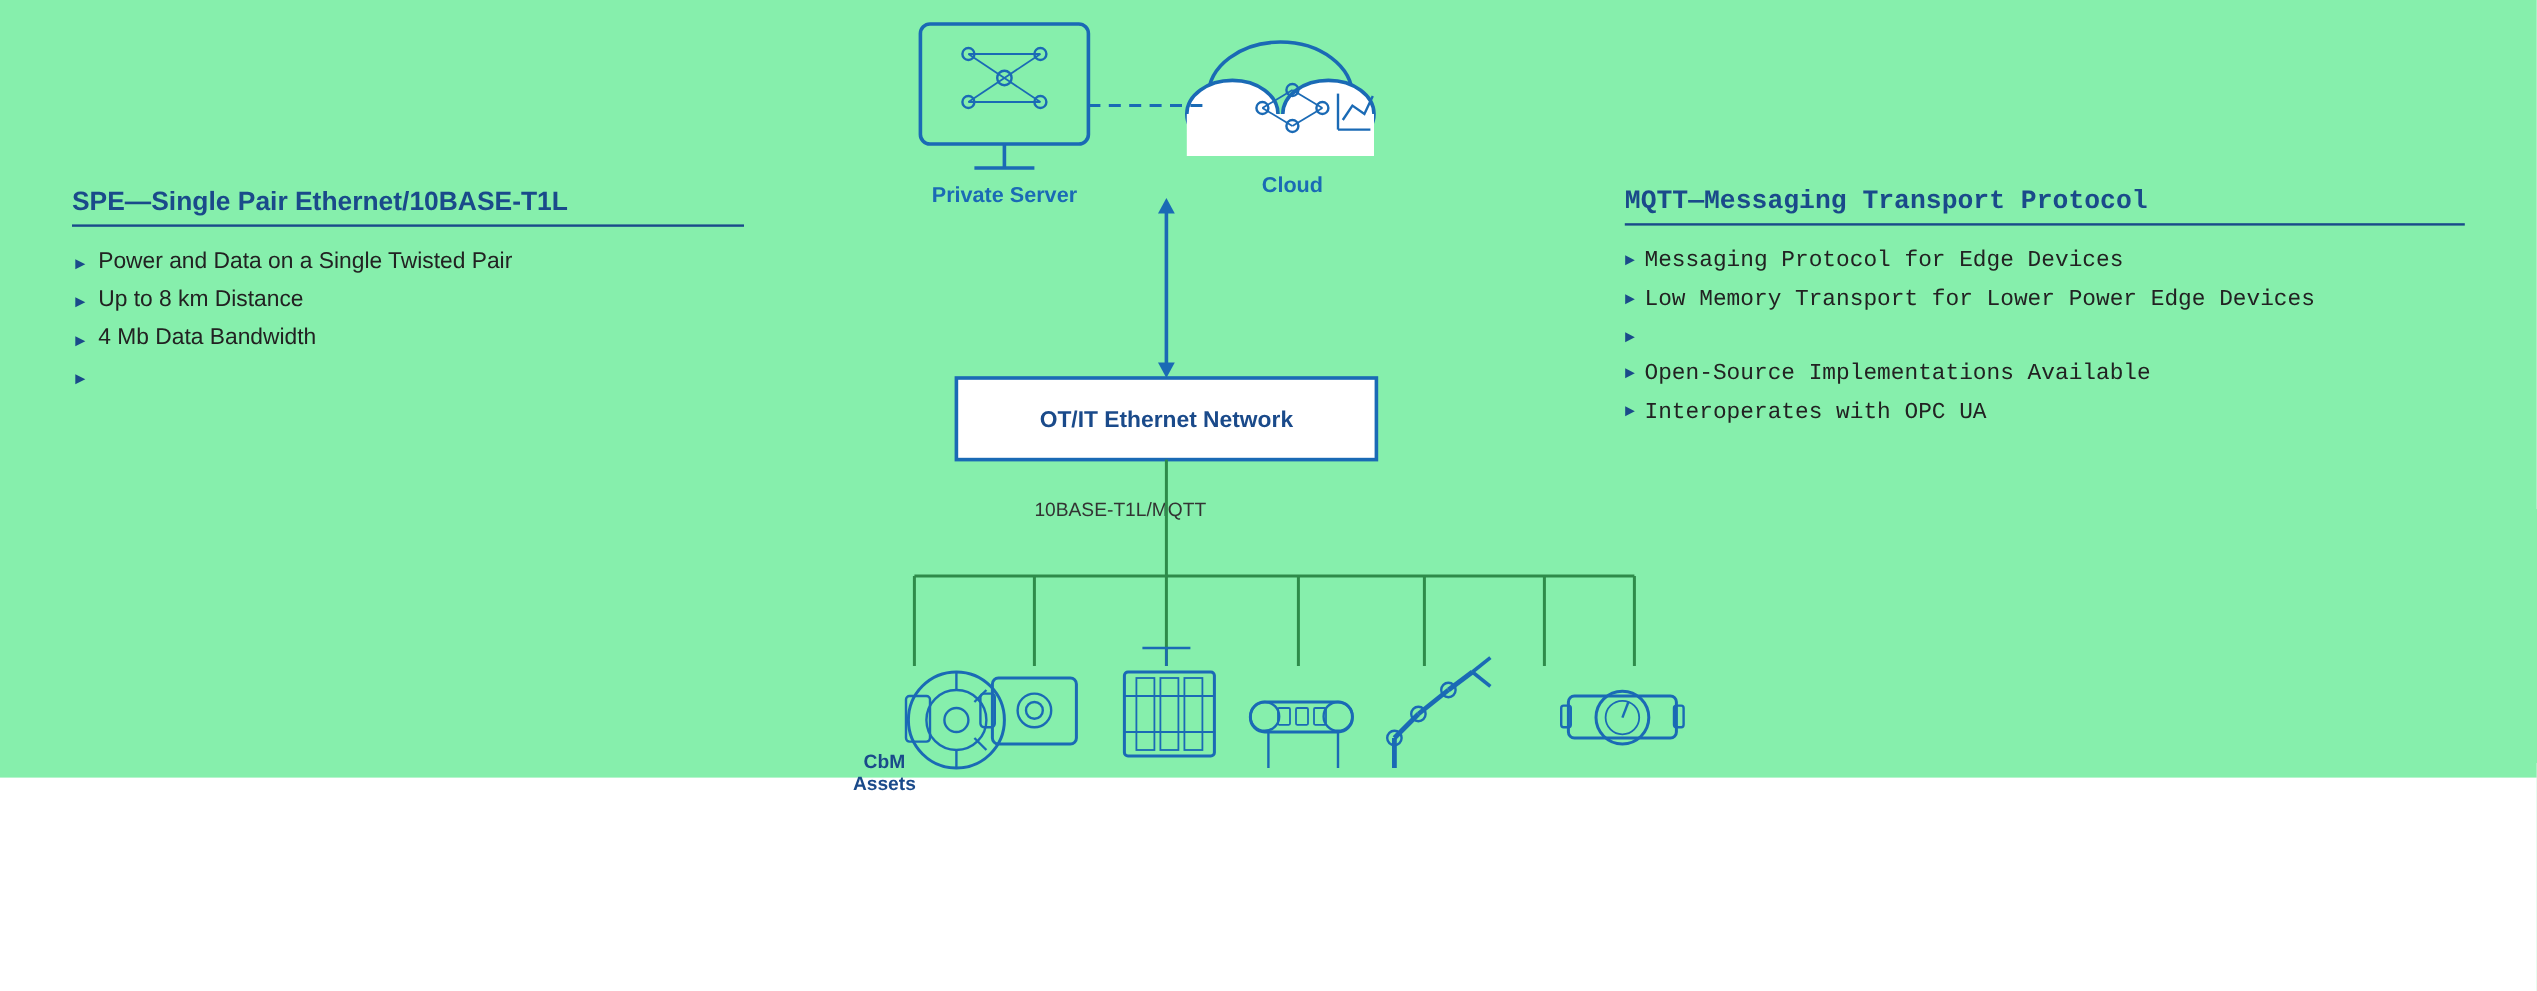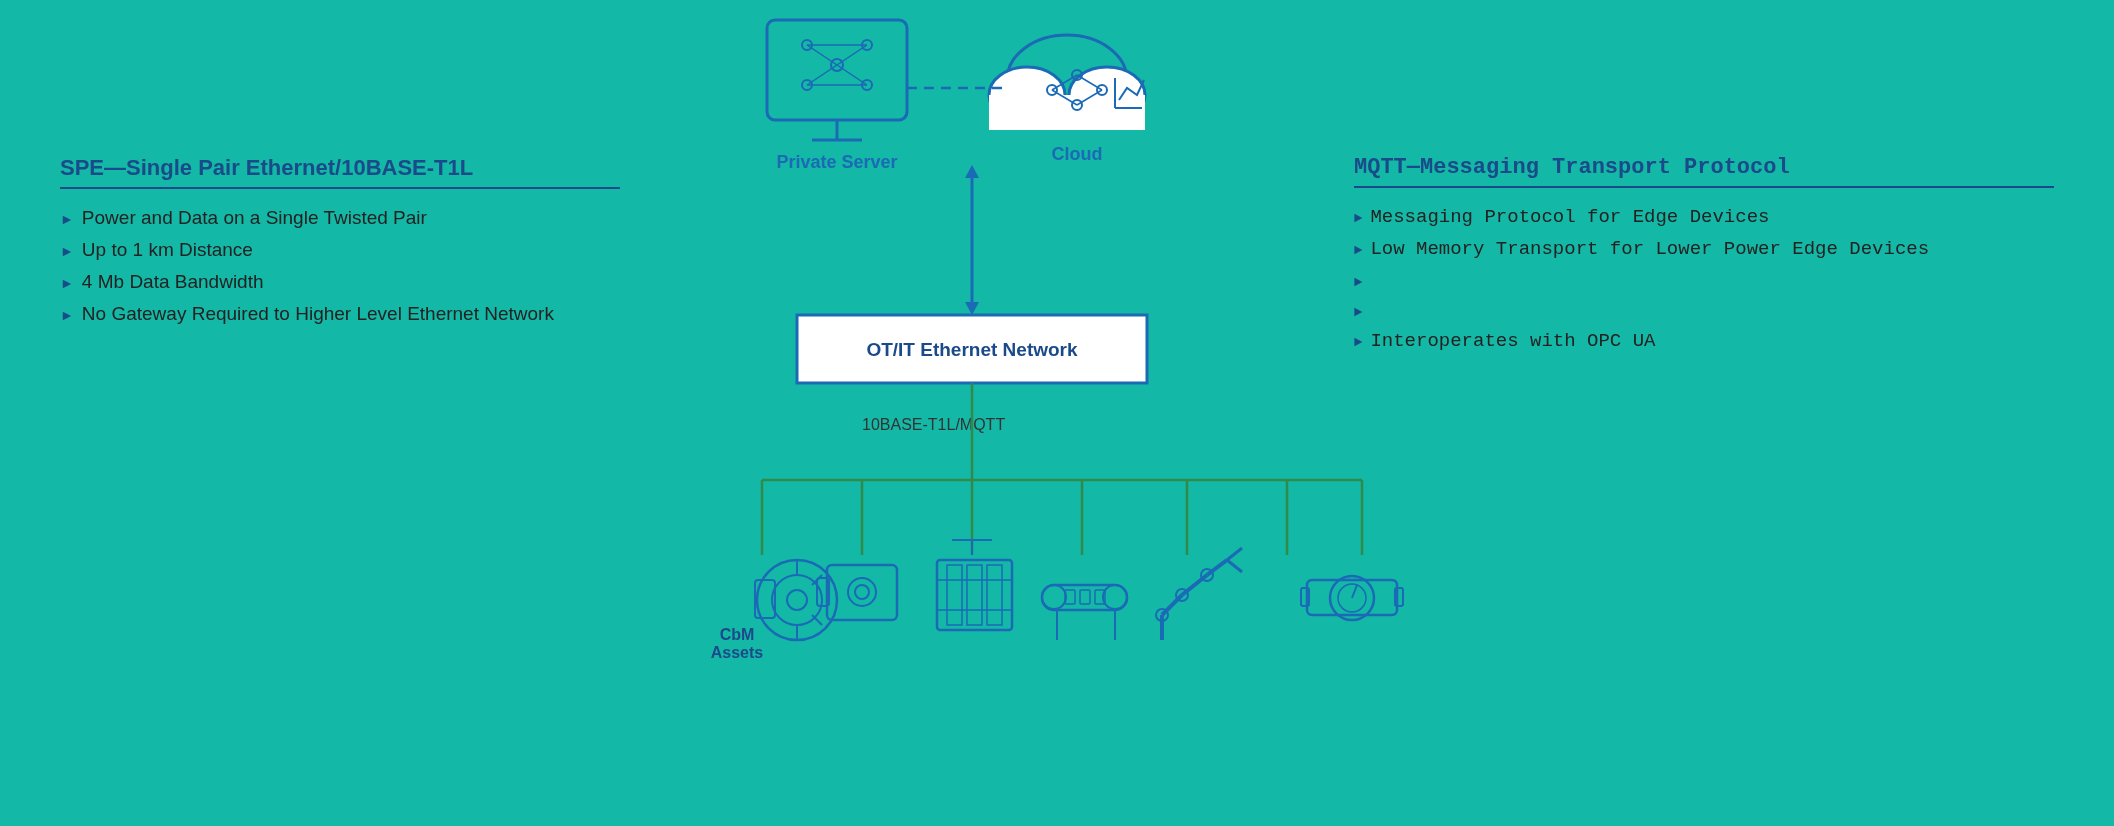--- a/index.html
+++ b/index.html
@@ -7,23 +7,23 @@
       background: #fff;
       font-family: Arial, sans-serif;
       width: 2114px;
       height: 826px;
       overflow: hidden;
       position: relative;
     }
 
     .page-container {
       width: 2114px;
-      height: 826px;
+      height: 648px;
       position: relative;
-      background: #14b8a6;
+      background: #86efac;
     }
 
     
     .left-panel {
       position: absolute;
       left: 60px;
       top: 155px;
       width: 560px;
     }
 
@@ -89,49 +89,49 @@
 
   <div class="left-panel">
     <div class="section-title">SPE—Single Pair Ethernet/10BASE-T1L</div>
     <ul class="bullet-list">
       <li>
           <span class="arrow">►</span>
           <span>Power and Data on a Single Twisted Pair</span>
         </li>
       <li>
           <span class="arrow">►</span>
-          <span>Up to 1 km Distance</span>
+          <span>Up to 8 km Distance</span>
         </li>
       <li>
           <span class="arrow">►</span>
           <span>4 Mb Data Bandwidth</span>
         </li>
       <li>
           <span class="arrow">►</span>
-          <span>No Gateway Required to Higher Level Ethernet Network</span>
         </li>
     </ul>
   </div>
 
   <div class="right-panel">
     <div class="section-title">MQTT—Messaging Transport Protocol</div>
     <ul class="bullet-list">
       <li>
           <span class="arrow">►</span>
           <span>Messaging Protocol for Edge Devices</span>
         </li>
       <li>
           <span class="arrow">►</span>
           <span>Low Memory Transport for Lower Power Edge Devices</span>
         </li>
       <li>
           <span class="arrow">►</span>
         </li>
       <li>
           <span class="arrow">►</span>
+          <span>Open-Source Implementations Available</span>
         </li>
       <li>
           <span class="arrow">►</span>
           <span>Interoperates with OPC UA</span>
         </li>
     </ul>
   </div>
 
   <div class="center-diagram">
 

